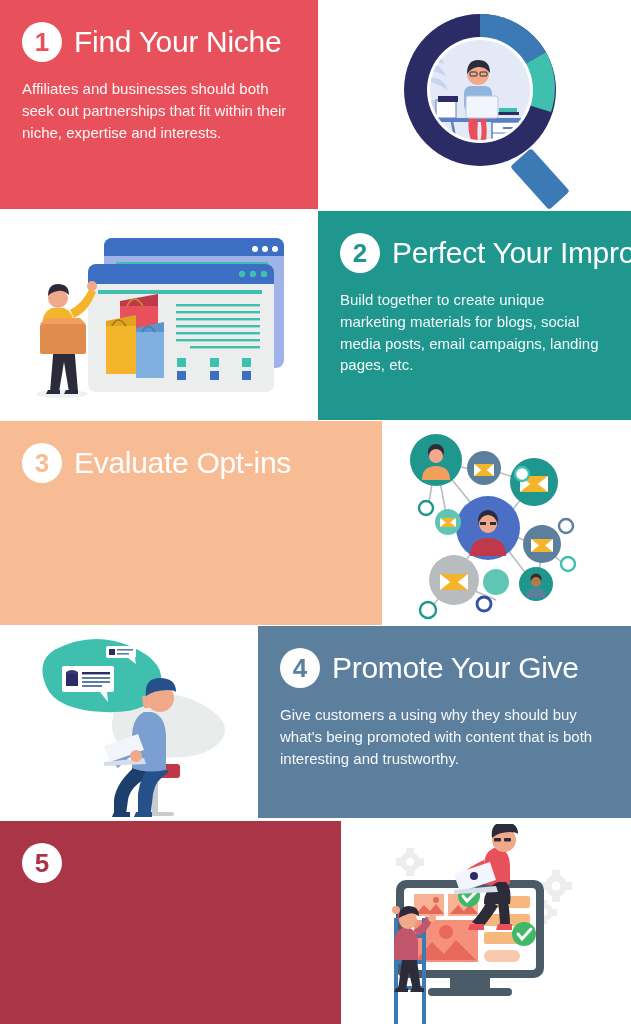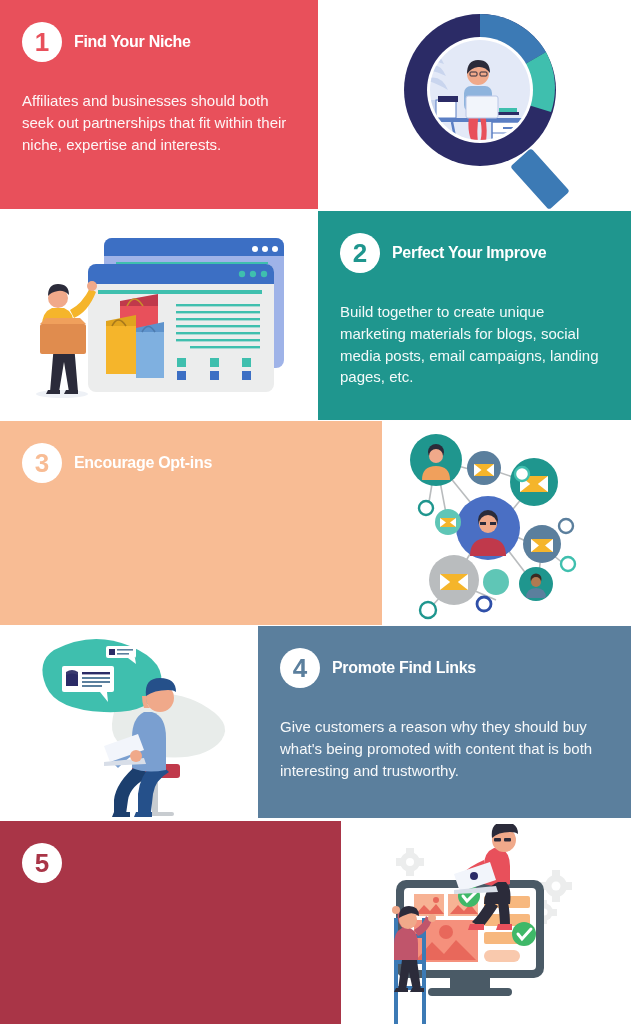--- a/index.html
+++ b/index.html
@@ -26,28 +26,28 @@
   }
   .badge {
     flex:0 0 auto;
     width:40px; height:40px;
     border-radius:50%;
     background:#ffffff;
     display:flex; align-items:center; justify-content:center;
     font-size:26px; font-weight:bold; line-height:1;
   }
   .step-title {
-    font-size:16px;
-    font-weight:bold;
+    font-size:30px;
+    font-weight:normal;
     color:#ffffff;
     letter-spacing:-0.3px;
     white-space:nowrap;
   }
   .step-body {
-    margin-top:28px;
+    margin-top:16px;
     font-size:15px;
     line-height:1.45;
     color:#ffffff;
     opacity:.95;
   }
 
   
   #p1 { left:0;   top:0;    width:318px; height:209px; background:#e8505b; }
   #p2 { left:318px; top:211px; width:313px; height:209px; background:#1f968e; }
   #p3 { left:0;   top:421px; width:382px; height:204px; background:#f8bc94; }
@@ -272,21 +272,21 @@
       <circle cx="176" cy="140" r="7" fill="#ffffff" stroke="#3fbfae" stroke-width="2.4"></circle>
       <circle cx="36" cy="186" r="8" fill="#ffffff" stroke="#1f968e" stroke-width="2.4"></circle>
       <circle cx="92" cy="180" r="7" fill="#ffffff" stroke="#2f4fa8" stroke-width="2.8"></circle>
     </svg>
   </div>
 
   <div class="panel" id="p3">
     <div class="panel-inner">
       <div class="step-head">
         <div class="badge">3</div>
-        <div class="step-title">Encourage Opt-ins</div>
+        <div class="step-title">Evaluate Opt-ins</div>
       </div>
     </div>
   </div>
 
   <div class="illo" id="i4">
     <svg viewBox="0 0 248 192" width="248" height="192">
       <path d="M120 68 q50 -6 80 14 q28 18 10 36 q-20 18 -64 12 q-44 -6 -42 -32 q2 -24 16 -30z" fill="#e8ecea"></path>
       <path d="M46 24 q38 -20 76 -4 q38 16 30 42 q-8 26 -56 24 q-48 -2 -58 -26 q-10 -24 8 -36z" fill="#3fbfae"></path>
 
       <rect x="98" y="20" width="30" height="12" rx="2" fill="#ffffff"></rect>
@@ -324,23 +324,23 @@
       <circle cx="152" cy="72" r="14" fill="#f0a98a"></circle>
       <path d="M138 70 q-2 -18 14 -18 q16 0 16 14 q-2 -2 -8 -2 q-14 0 -22 6z" fill="#25508a"></path>
       <path d="M138 70 q0 8 4 12 l-6 0 q-2 -6 -2 -12z" fill="#f0a98a"></path>
     </svg>
   </div>
 
   <div class="panel" id="p4">
     <div class="panel-inner">
       <div class="step-head">
         <div class="badge">4</div>
-        <div class="step-title">Promote Find Links</div>
+        <div class="step-title">Promote Your Give</div>
       </div>
-      <div class="step-body">Give customers a reason why they should buy what's being promoted with content that is both interesting and trustworthy.</div>
+      <div class="step-body">Give customers a using why they should buy what's being promoted with content that is both interesting and trustworthy.</div>
     </div>
   </div>
 
   <div class="illo" id="i5">
     <svg viewBox="0 0 276 200" width="276" height="200">
 
       <g fill="#eceded">
         <circle cx="62" cy="38" r="10"></circle>
           <circle cx="62" cy="38" r="4" fill="#ffffff"></circle>
         <rect x="58" y="24" width="8" height="7"></rect>

